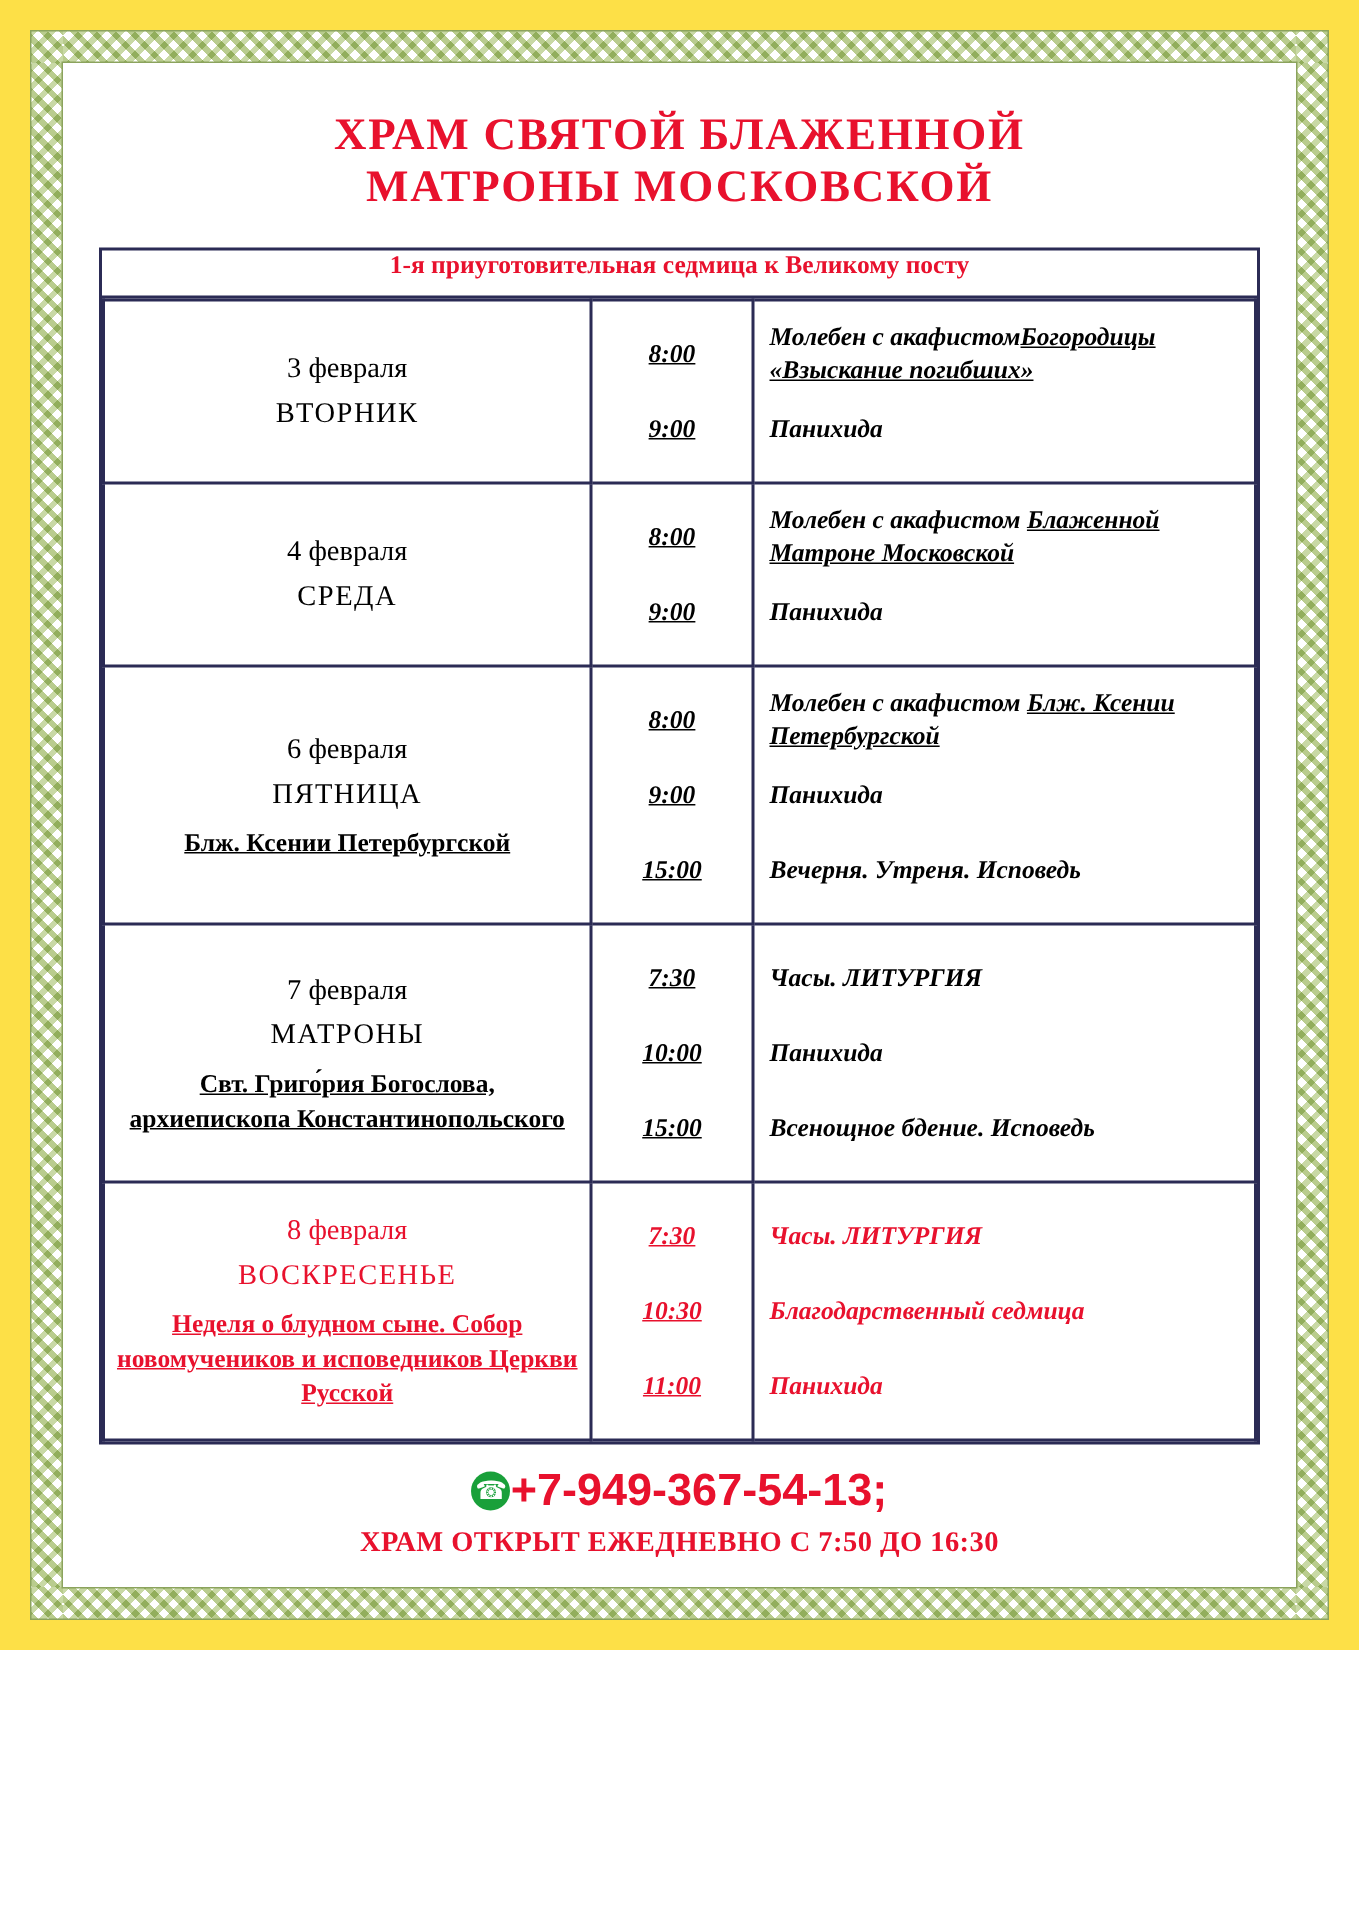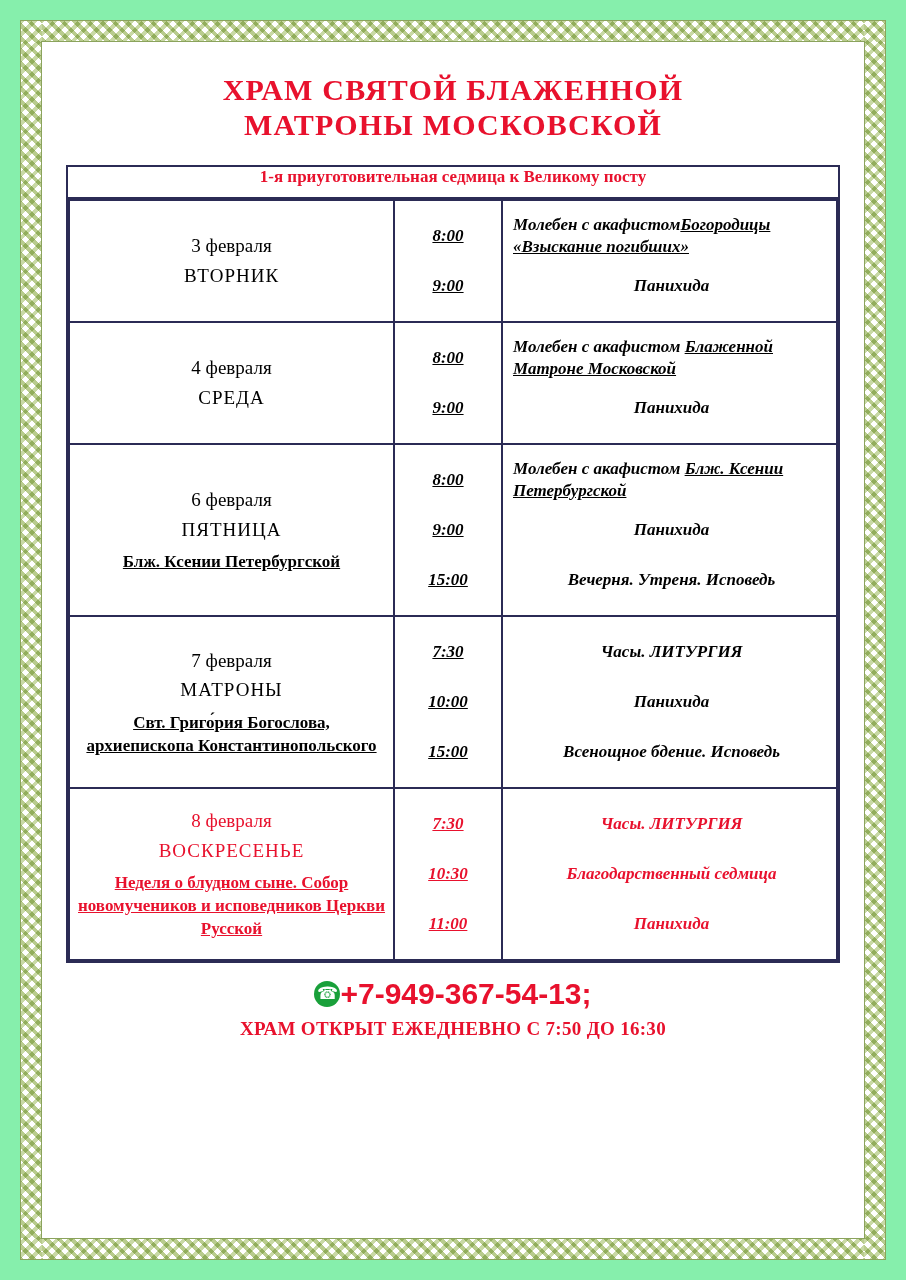--- a/index.html
+++ b/index.html
@@ -11,23 +11,23 @@
     width: 906px;
     height: 1280px;
     font-family: "Liberation Serif", serif;
     color: #000;
     overflow: hidden;
   }
 
   .page {
     position: relative;
     width: 906px;
-    height: 1280px;
+    height: 1100px;
     box-sizing: border-box;
-    background: #86efac;
+    background: #fde047;
   }
 
   
   .border-frame {
     position: absolute;
     left: 20px;
     top: 20px;
     right: 20px;
     bottom: 20px;
     box-sizing: border-box;
@@ -165,21 +165,20 @@
 
   .time-cell-inner, .desc-cell-inner {
     display: flex;
     flex-direction: column;
     justify-content: center;
   }
   .time-row {
     height: 50px;
     display: flex;
     align-items: center;
-    justify-content: center;
   }
   .time-row.center { justify-content: center; }
 
   .footer {
     margin-top: 14px;
     text-align: center;
   }
   .phone-line {
     display: flex;
     align-items: center;

